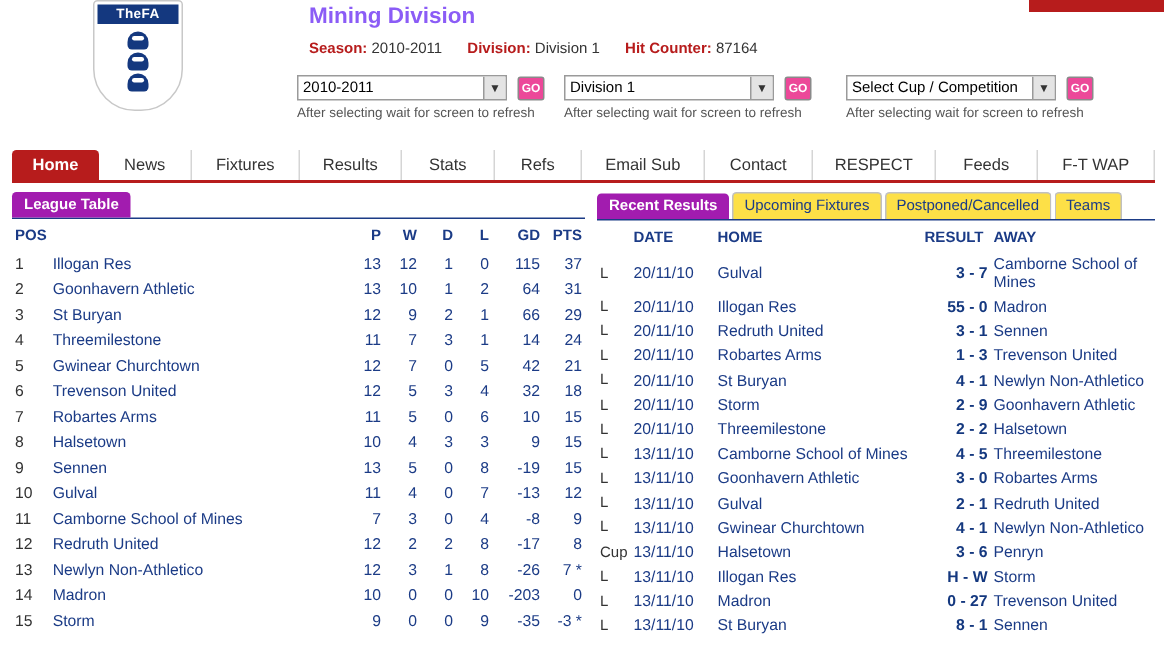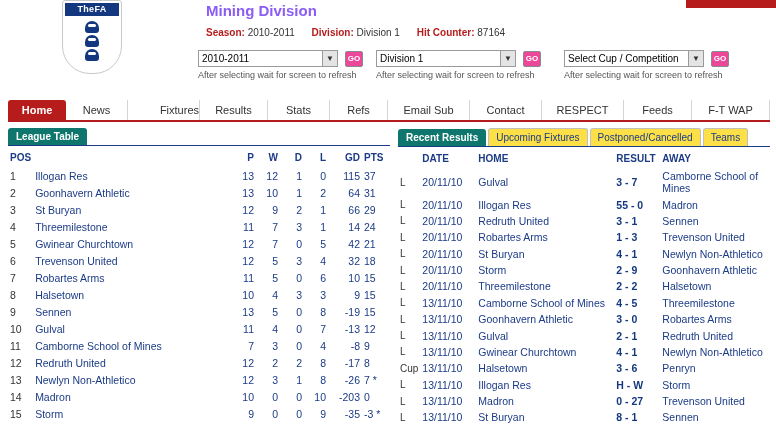--- a/index.html
+++ b/index.html
@@ -150,21 +150,21 @@
     background: #b71c1c;
     color: #ffffff;
     font-weight: bold;
     border-right: none;
     border-radius: 3px 3px 0 0;
   }
 
   
   .panel-title {
     display: inline-block;
-    background: #0f766e;
+    background: #a21caf;
     color: #ffffff;
     font-size: 10px;
     font-weight: bold;
     padding: 3px 8px;
     border-radius: 3px 3px 0 0;
   }
   .tab {
     display: inline-block;
     font-size: 10px;
     color: #1b3b86;
@@ -193,37 +193,37 @@
     font-size: 10px;
     color: #1b3b86;
     font-weight: bold;
     text-align: left;
     padding: 3px 2px 4px 2px;
   }
   .lt td { padding: 2.5px 2px; color: #1b3b86; }
   .lt td.pos { width: 22px; color: #333333; }
   .lt td.team { color: #1b3b86; }
   .lt th.num, .lt td.num { text-align: right; width: 24px; }
-  .lt th.pts, .lt td.pts { text-align: left; width: 28px; }
+  .lt th.pts, .lt td.pts { text-align: right; width: 28px; }
   .lt th.gd, .lt td.gd { text-align: right; width: 34px; }
 
   
   .rt { margin-top: 3px; font-size: 10.5px; }
   .rt th {
     font-size: 10px;
     color: #1b3b86;
     font-weight: bold;
     text-align: left;
     padding: 3px 2px 4px 2px;
   }
   .rt td { padding: 2.2px 2px; color: #1b3b86; }
   .rt td.flag { width: 22px; color: #333333; font-size: 10px; }
   .rt td.date { width: 56px; color: #1b3b86; }
   .rt td.home { width: 138px; }
-  .rt td.result { width: 46px; font-weight: bold; color: #14387f; }
+  .rt td.result { width: 46px; font-weight: bold; color: #14387f; text-align: right; }
   .rt td.away { color: #1b3b86; }
 </style>
 </head>
 <body>
 
 <div class="page">
 
   <div class="top-red"></div>
 
   <div class="header">
@@ -279,21 +279,21 @@
         <div class="sel-hint">After selecting wait for screen to refresh</div>
       </div>
 
     </div>
   </div>
 
   <div class="nav">
     <ul id="nav-list">
         <li class="home" style="width: 58px;">Home</li>
         <li class="" style="width: 62px;">News</li>
-        <li class="" style="width: 72px; text-align: right;">Fixtures</li>
+        <li class="" style="width: 72px;">Fixtures</li>
         <li class="" style="width: 68px;">Results</li>
         <li class="" style="width: 62px;">Stats</li>
         <li class="" style="width: 58px;">Refs</li>
         <li class="" style="width: 82px;">Email Sub</li>
         <li class="" style="width: 72px; text-align: center;">Contact</li>
         <li class="" style="width: 82px;">RESPECT</li>
         <li class="" style="width: 68px;">Feeds</li>
         <li class="" style="width: 78px;">F-T WAP</li>
       </ul>
   </div>

